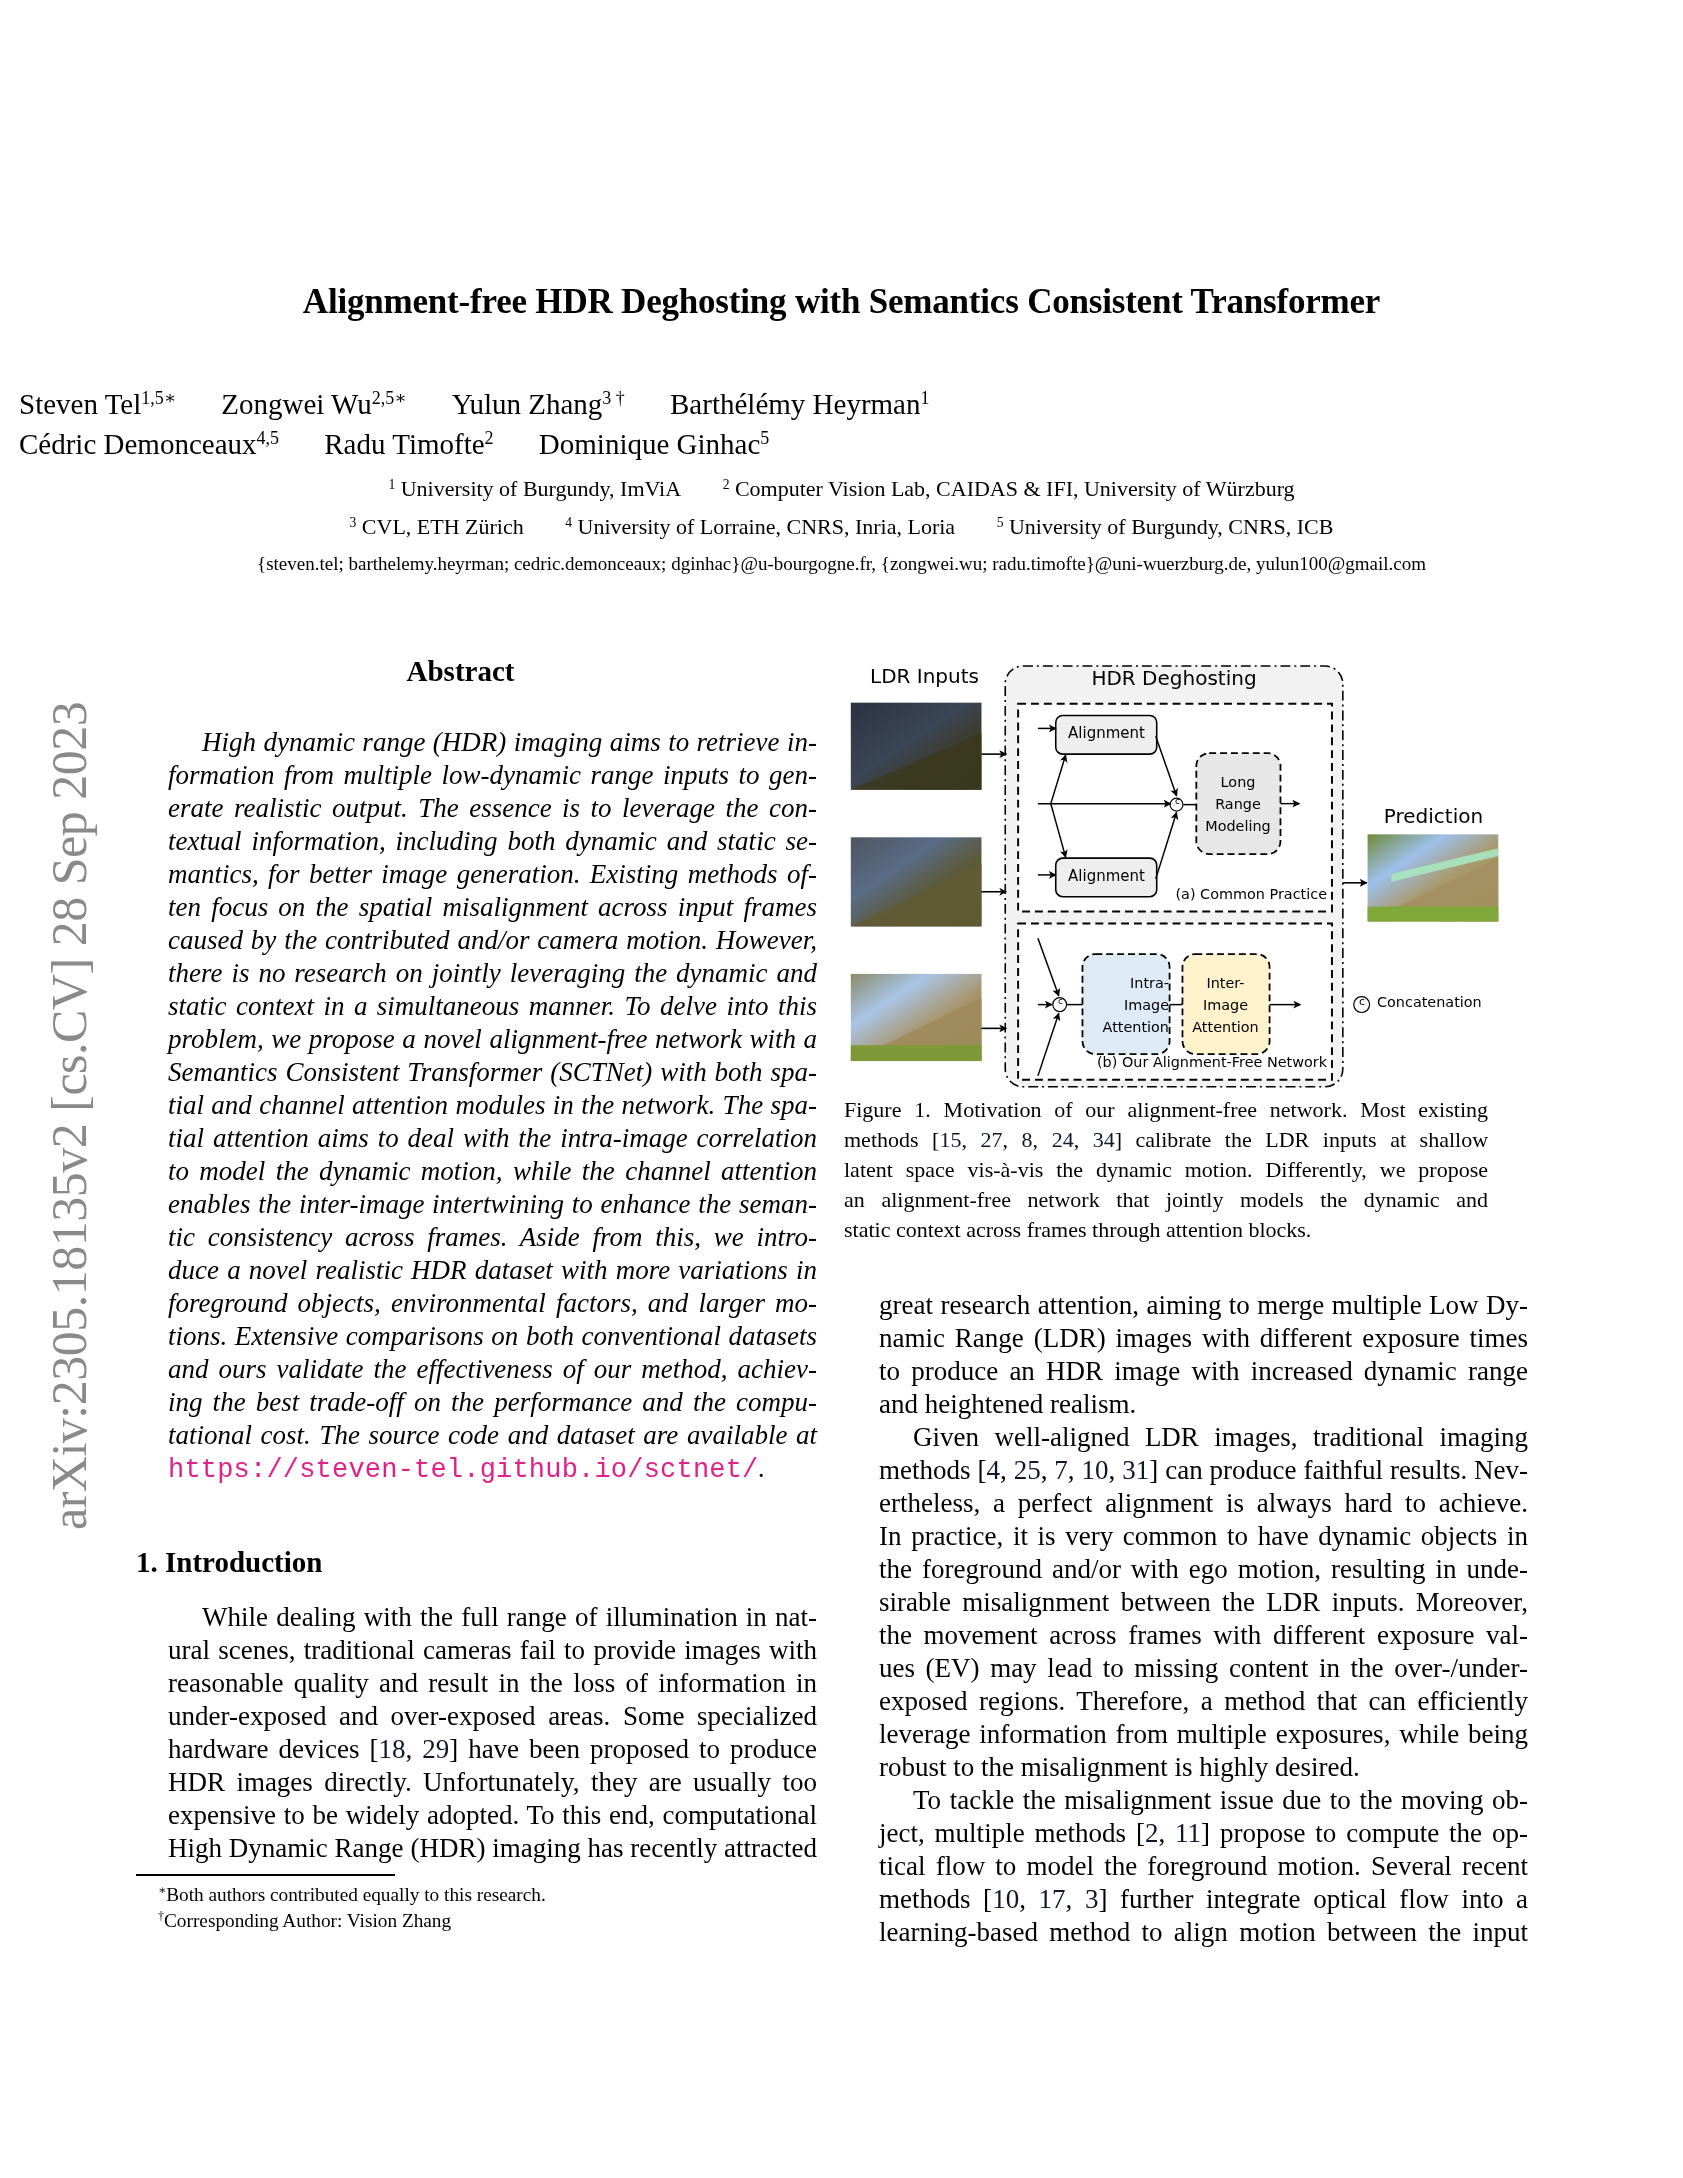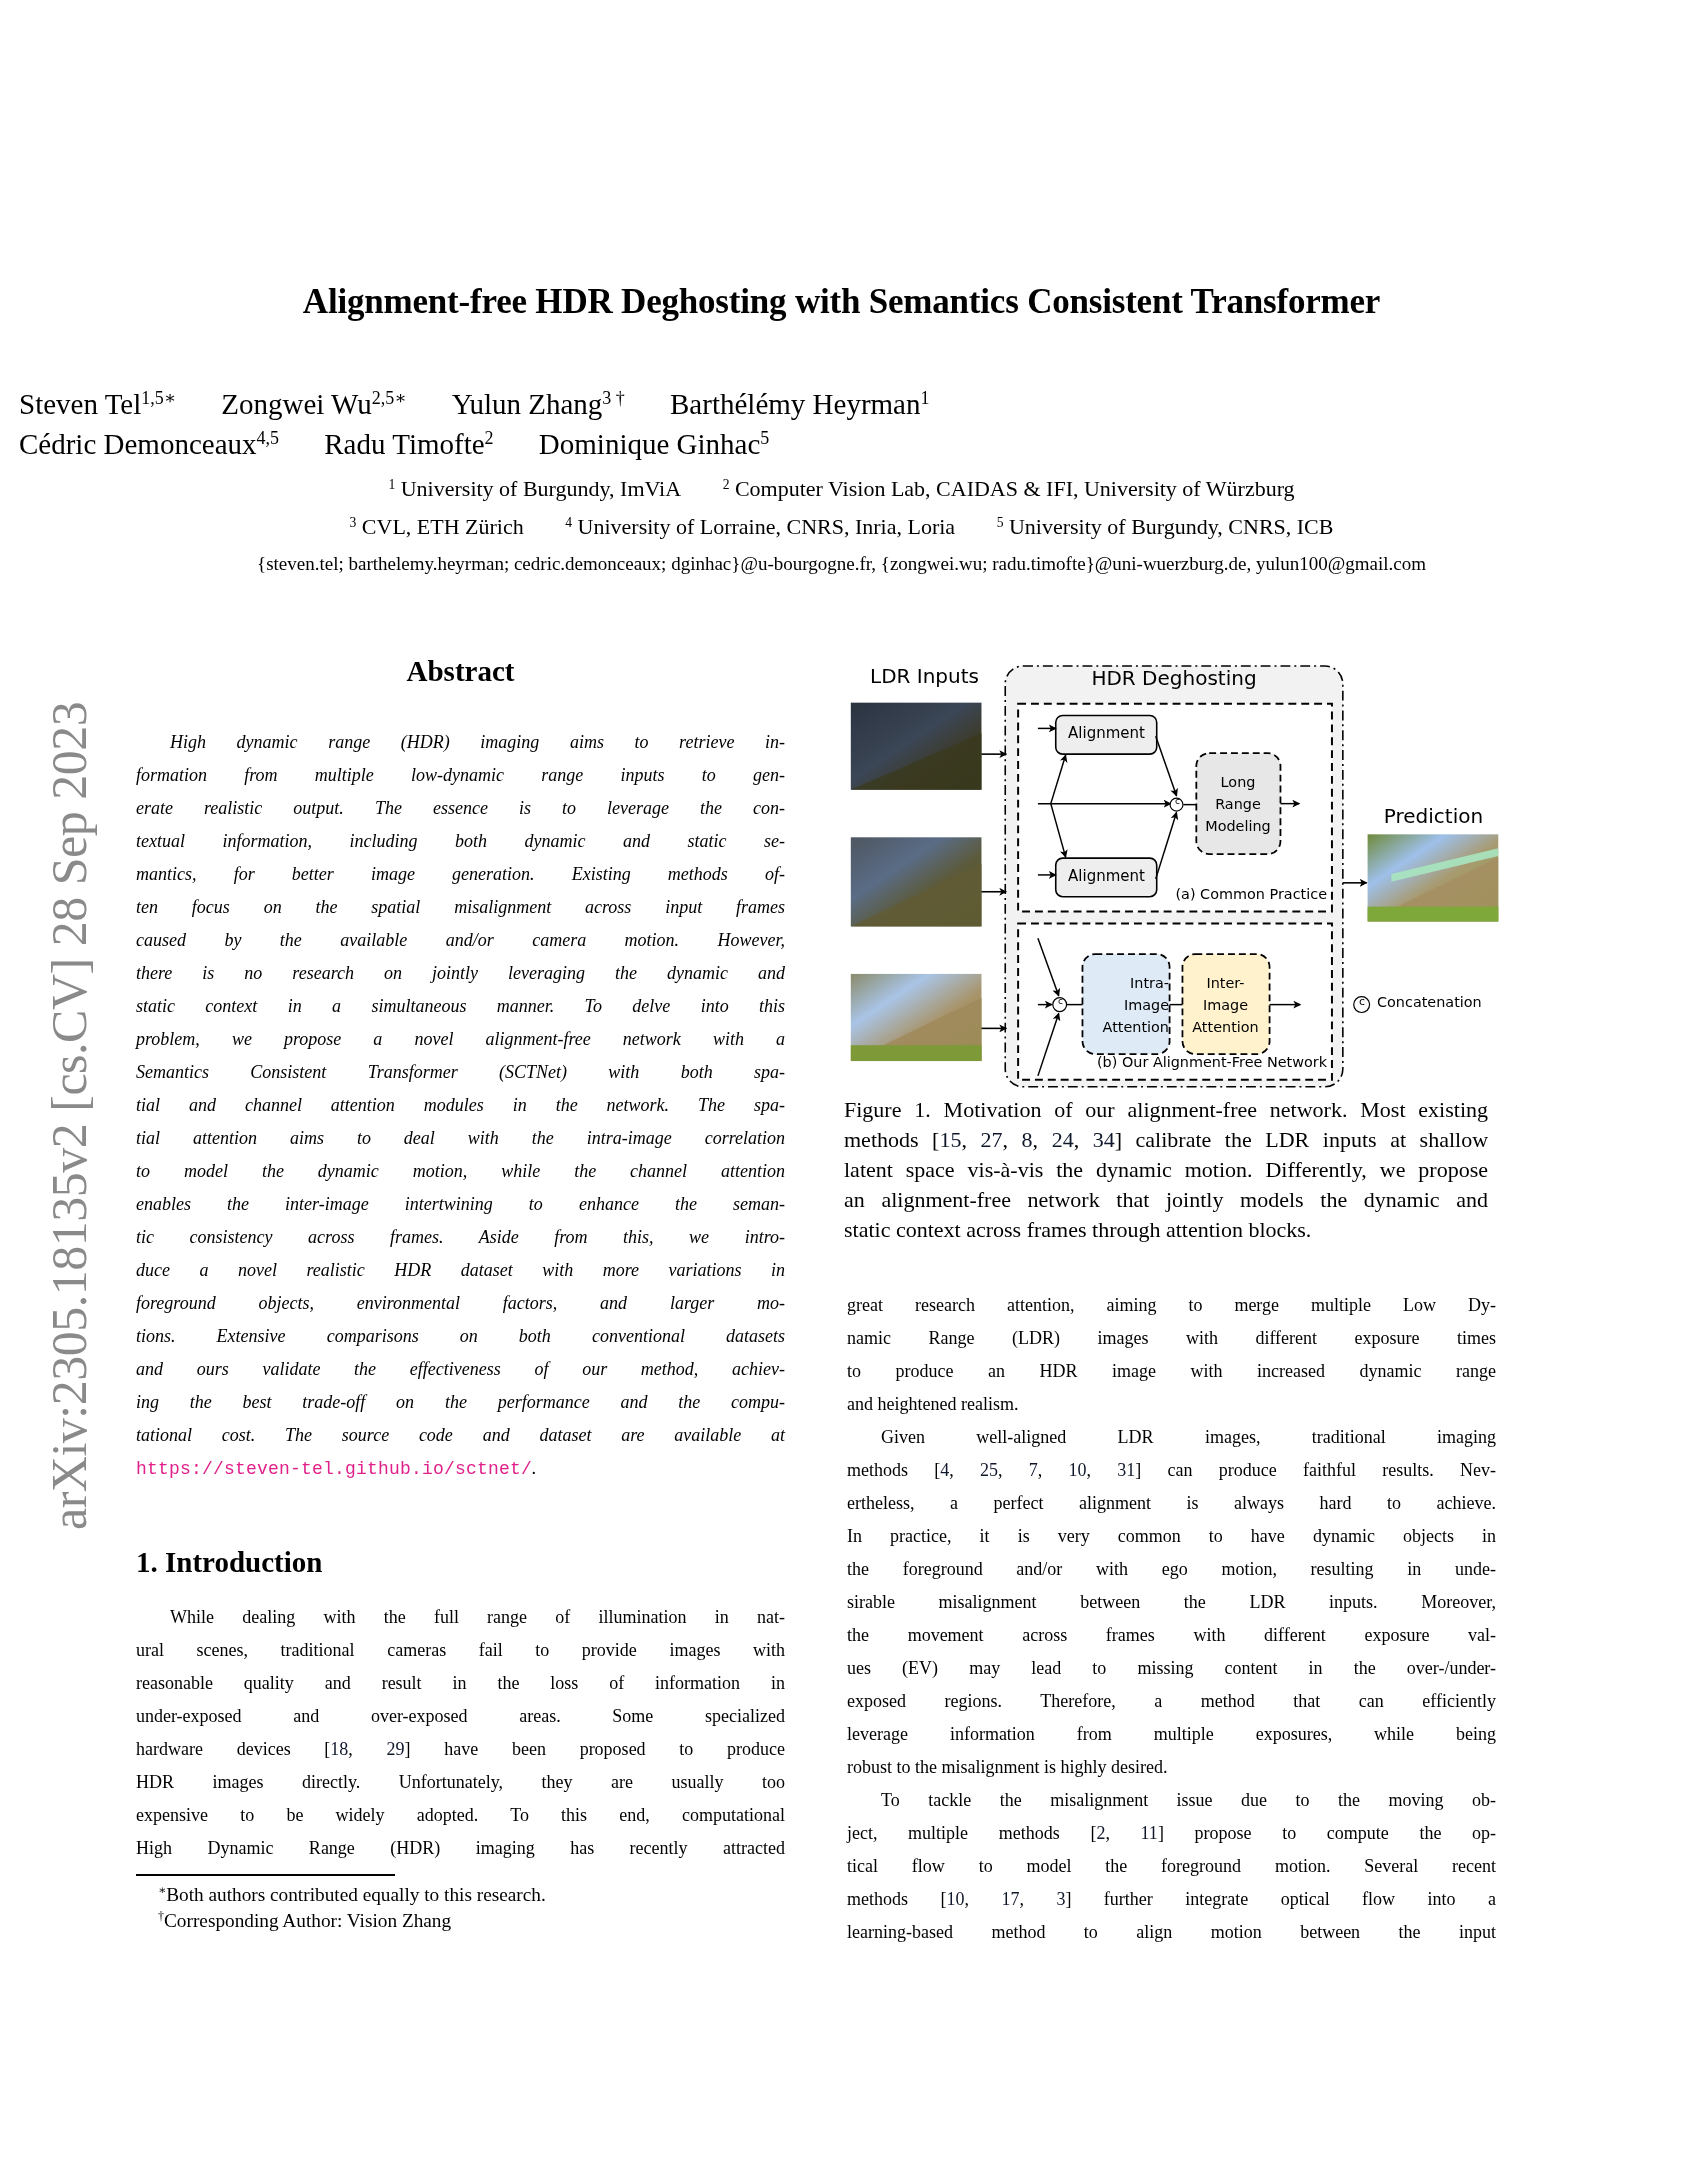--- a/index.html
+++ b/index.html
@@ -8,21 +8,21 @@
   .abs { position: absolute; }
   .title { left: 0; width: 1683px; top: 282px; text-align: center; font-weight: bold; font-size: 35px; letter-spacing: -0.2px; }
   .authors { left: 0; width: 1683px; text-align: left; font-size: 29px; }
   .authors .a { margin: 0 19px; }
   sup { font-size: 0.62em; vertical-align: 0.55em; line-height: 0; }
   .affil { left: 0; width: 1683px; text-align: center; font-size: 22px; }
   .affil .a { margin: 0 18px; }
   .email { left: 0; width: 1683px; text-align: center; font-size: 19px; top: 553px; }
   .stamp { left: 44px; top: 1530px; width: 960px; height: 51px; transform-origin: 0 0; transform: rotate(-90deg);
            font-size: 50px; color: #8a8a8a; font-family: "Liberation Serif", serif; white-space: nowrap; line-height: 51px; letter-spacing: -0.5px; }
-  .col { width: 649px; font-size: 18px; line-height: 33px; text-align: justify; }
+  .col { width: 649px; font-size: 27px; line-height: 33px; text-align: justify; margin-left: 32px; }
   .colL { left: 136px; }
   .colR { left: 847px; }
   .jl { text-align-last: justify; }
   .it { font-style: italic; }
   .h-abs { left: 136px; width: 649px; top: 655px; text-align: center; font-weight: bold; font-size: 29px; }
   .h-sec { left: 136px; top: 1546px; font-weight: bold; font-size: 29px; }
   .cite { color: #0f172a; }
   .url { color: #e0218a; font-family: "Liberation Mono", "DejaVu Sans Mono", monospace; font-style: normal; letter-spacing: 0.2px; }
   .fnrule { left: 136px; top: 1874px; width: 259px; height: 2px; background: #000; }
   .fn { left: 158px; font-size: 19.3px; }
@@ -63,21 +63,21 @@
 <div class="abs stamp">arXiv:2305.18135v2  [cs.CV]  28 Sep 2023</div>
 
 <div class="abs h-abs">Abstract</div>
 <div class="abs col colL it" style="top:726px;">
   <div class="jl" style="text-indent:34px">High dynamic range (HDR) imaging aims to retrieve in-</div>
   <div class="jl">formation from multiple low-dynamic range inputs to gen-</div>
   <div class="jl">erate realistic output.  The essence is to leverage the con-</div>
   <div class="jl">textual information, including both dynamic and static se-</div>
   <div class="jl">mantics, for better image generation. Existing methods of-</div>
   <div class="jl">ten focus on the spatial misalignment across input frames</div>
-  <div class="jl">caused by the available and/or camera motion. However,</div>
+  <div class="jl">caused by the contributed and/or camera motion. However,</div>
   <div class="jl">there is no research on jointly leveraging the dynamic and</div>
   <div class="jl">static context in a simultaneous manner.  To delve into this</div>
   <div class="jl">problem, we propose a novel alignment-free network with a</div>
   <div class="jl">Semantics Consistent Transformer (SCTNet) with both spa-</div>
   <div class="jl">tial and channel attention modules in the network. The spa-</div>
   <div class="jl">tial attention aims to deal with the intra-image correlation</div>
   <div class="jl">to model the dynamic motion, while the channel attention</div>
   <div class="jl">enables the inter-image intertwining to enhance the seman-</div>
   <div class="jl">tic consistency across frames.  Aside from this, we intro-</div>
   <div class="jl">duce a novel realistic HDR dataset with more variations in</div>

